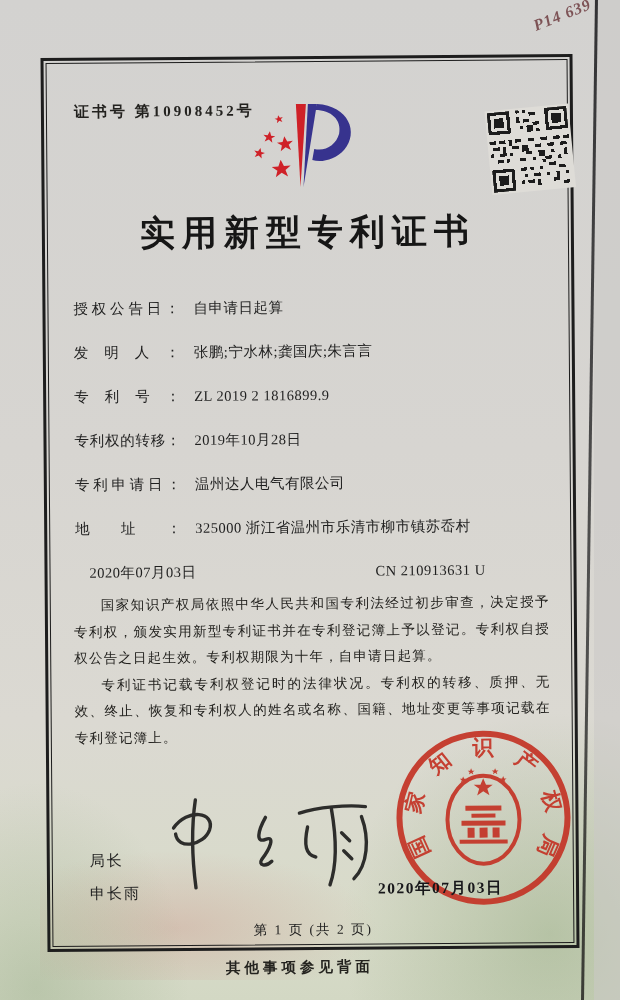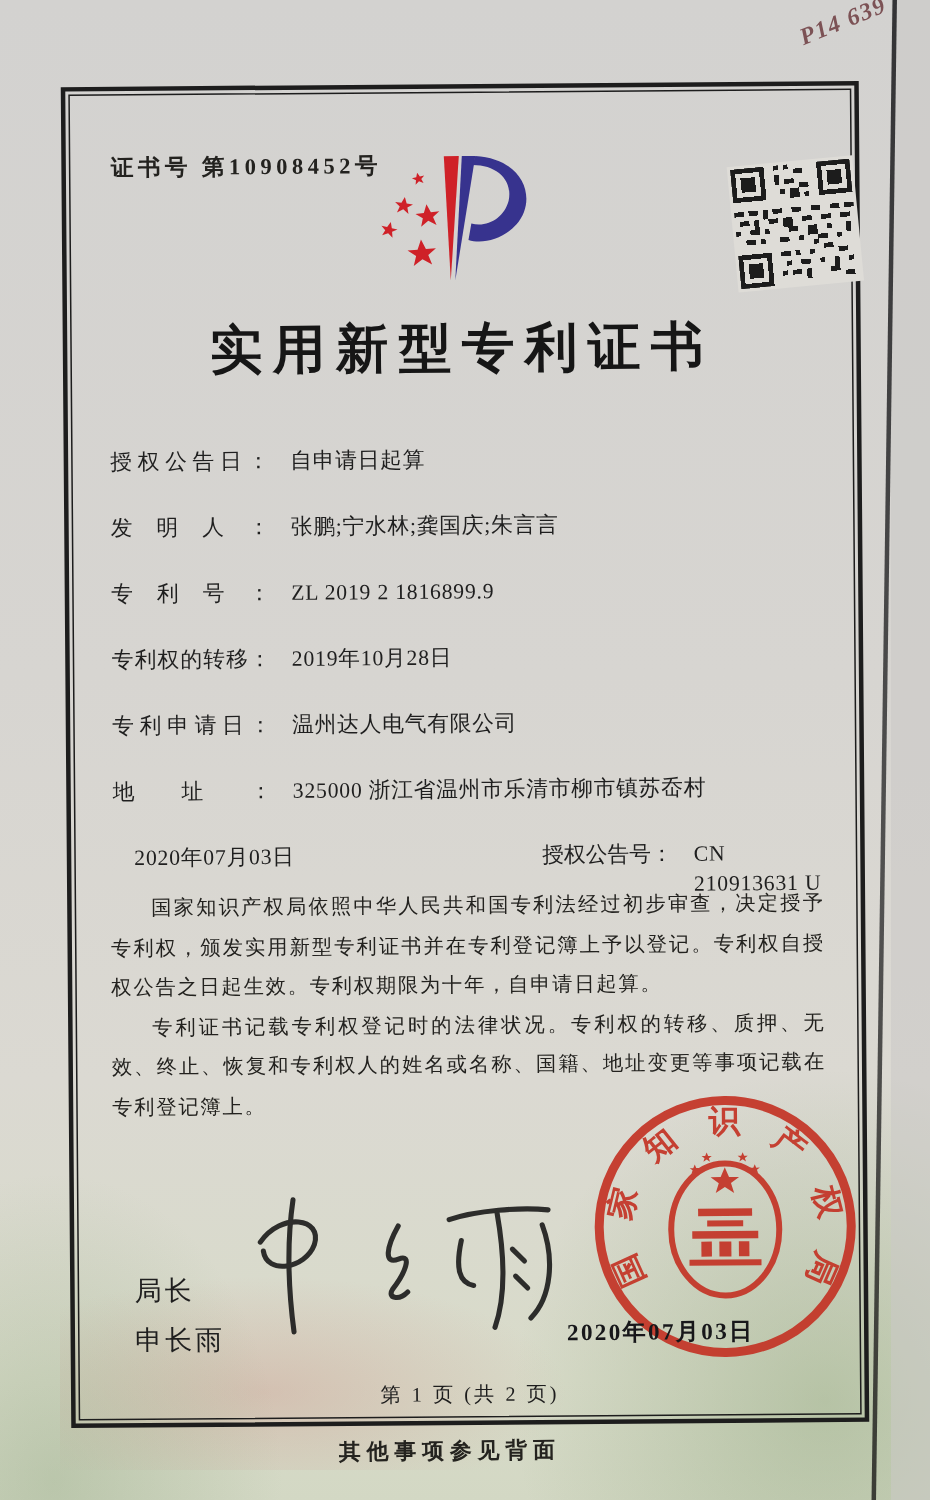--- a/index.html
+++ b/index.html
@@ -57,21 +57,21 @@
   .value{margin-left:14px;letter-spacing:.5px;}
   .grant-row{display:flex;line-height:20px;}
   .grant-pair1{display:flex;width:286px;flex:none;}
   .grant-pair2{display:flex;}
   .grant-pair2 .glabel{flex:none;}
 
   .body-text{position:absolute;left:26px;right:24px;top:532px;font-size:13.5px;
              line-height:26.5px;letter-spacing:1.2px;text-align:justify;color:#23221f;}
   .body-text p{margin:0;text-indent:2em;}
 
-  .commissioner{position:absolute;left:40px;top:784px;font-size:18px;line-height:33px;letter-spacing:2px;}
+  .commissioner{position:absolute;left:40px;top:784px;font-size:15px;line-height:33px;letter-spacing:2px;}
   .signature{position:absolute;left:108px;top:726px;width:266px;height:124px;}
 
   .seal{position:absolute;left:340px;top:666px;width:188px;height:188px;opacity:.93;}
   .seal-date{position:absolute;left:328px;top:820px;font-size:15.5px;font-weight:bold;
              letter-spacing:1.5px;color:#17171a;}
 
   .page-number{position:absolute;left:0;right:0;top:862px;text-align:center;
                font-size:13.5px;letter-spacing:2px;color:#1d1d1d;}
 
   .back-note{position:absolute;left:0;top:958px;width:600px;text-align:center;
@@ -209,21 +209,20 @@
     </div>
     <div class="row">
       <span class="label">地址：</span>
       <span class="value">325000 浙江省温州市乐清市柳市镇苏岙村</span>
     </div>
     <div class="grant-row">
       <span class="grant-pair1">
         <span class="value">2020年07月03日</span>
       </span>
       <span class="grant-pair2">
-        <span class="glabel">授权公告号：</span>
         <span class="value">CN 210913631 U</span>
       </span>
     </div>
   </div>
 
   <div class="body-text">
     <p>国家知识产权局依照中华人民共和国专利法经过初步审查，决定授予专利权，颁发实用新型专利证书并在专利登记簿上予以登记。专利权自授权公告之日起生效。专利权期限为十年，自申请日起算。</p>
     <p>专利证书记载专利权登记时的法律状况。专利权的转移、质押、无效、终止、恢复和专利权人的姓名或名称、国籍、地址变更等事项记载在专利登记簿上。</p>
   </div>
 

